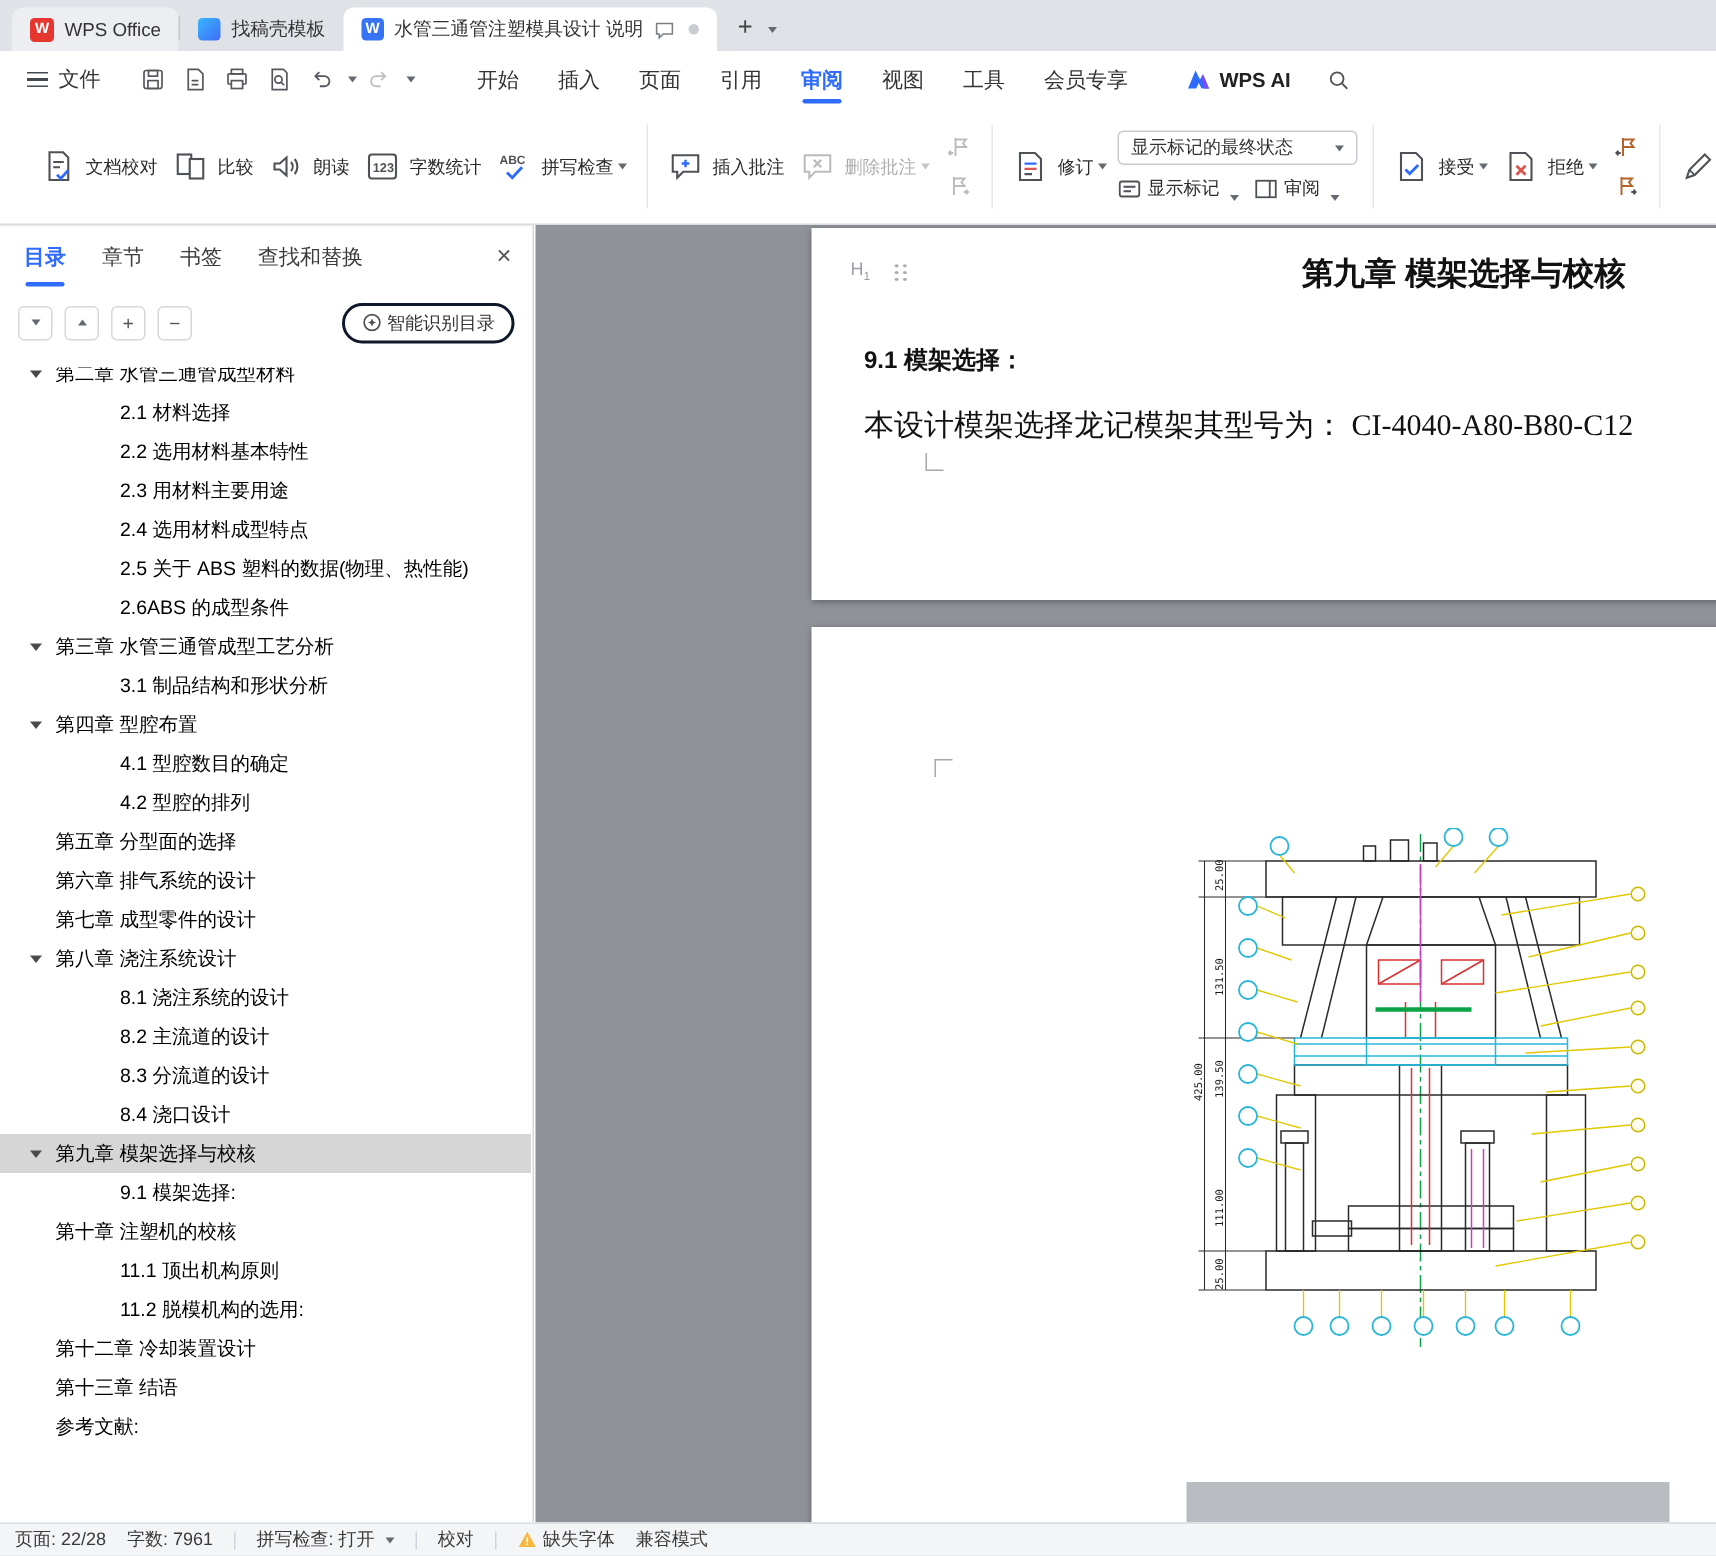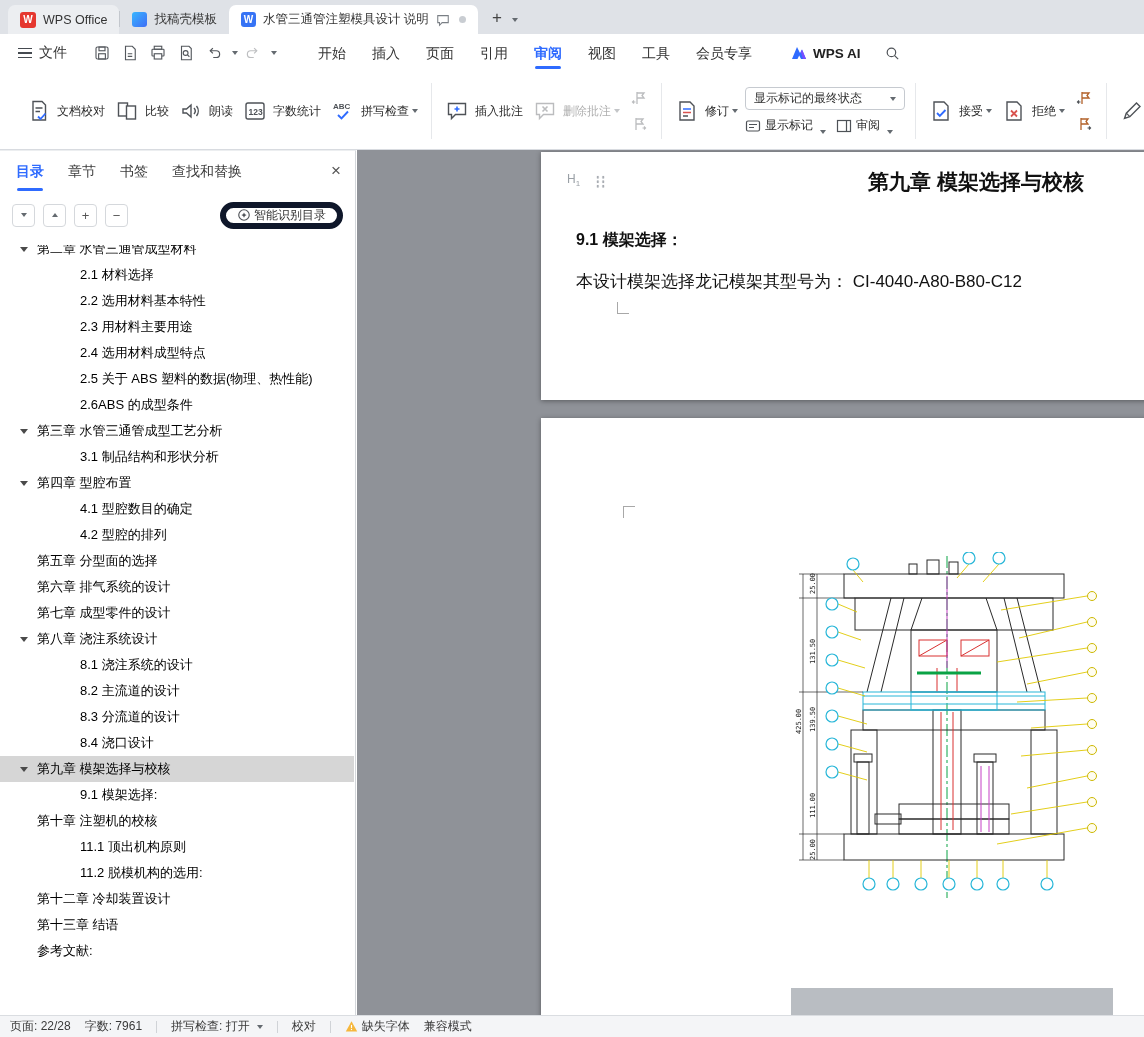--- a/index.html
+++ b/index.html
@@ -69,21 +69,21 @@
   border-right:1px solid #d4d7db;border-top:1px solid #eceef0}
 .side-tabs{height:42px;display:flex;align-items:center;gap:24px;padding:0 16px;font-size:14px;color:#3c3c3c;position:relative}
 .side-tab{position:relative;white-space:nowrap}
 .side-tab.active{color:#2f6bff;font-weight:bold}
 .side-tab.active::after{content:"";position:absolute;left:50%;transform:translateX(-50%);bottom:-10px;
   width:26px;height:3px;background:#2f6bff;border-radius:2px}
 .side-close{position:absolute;right:14px;top:10px;font-size:17px;color:#555;line-height:20px}
 .side-ctrl{height:44px;display:flex;align-items:center;gap:8px;padding:0 12px}
 .ctrl-btn{width:23px;height:23px;border:1px solid #d5d8dc;border-radius:4px;background:#fff;
   display:flex;align-items:center;justify-content:center;color:#555;font-size:13px;line-height:13px}
-.smart-btn{margin-left:auto;height:27px;border:6px solid #0f172a;border-radius:15px;display:flex;
+.smart-btn{margin-left:auto;height:27px;border:2px solid #0f172a;border-radius:15px;display:flex;
   align-items:center;gap:3px;padding:0 11px;font-size:12px;color:#333;background:#fff;white-space:nowrap}
 .toc{position:absolute;left:0;right:1px;top:94px;bottom:0;overflow:hidden}
 .toc-item{height:26px;line-height:26px;padding-left:37px;font-size:13px;color:#000000;
   position:relative;white-space:nowrap;overflow:hidden}
 .toc-item.lv2{padding-left:80px}
 .toc-item.tri::before{content:"";position:absolute;left:20px;top:11px;
   border:4px solid transparent;border-top:5px solid #4a4a4a}
 .toc-item.sel{background:#d6d6d6}
 .toc-item.cut{margin-top:-9px}
 
@@ -91,22 +91,22 @@
 .docarea{position:absolute;left:357px;top:150px;width:787px;height:865px;background:#8f9298;overflow:hidden}
 .page{position:absolute;left:184px;width:900px;background:#fff;box-shadow:0 1px 5px rgba(0,0,0,.38)}
 .page1{top:2px;height:248px}
 .page2{top:268px;height:600px}
 .hmark{position:absolute;left:26px;top:20px;font-size:12px;color:#9aa0a6}
 .hmark sub{font-size:8px}
 .grip{position:absolute;left:54px;top:23px;width:11px;height:13px;
   background-image:radial-gradient(#a9adb3 1.2px,transparent 1.4px);background-size:5.5px 4.5px}
 .p1-title{position:absolute;left:0;top:16px;width:870px;text-align:center;font-size:21px;font-weight:bold;color:#111}
 .p1-h2{position:absolute;left:35px;top:78px;font-size:16px;font-weight:bold;color:#111}
-.p1-body{position:absolute;left:35px;top:118px;font-size:17px;color:#111;white-space:nowrap;
-  font-family:Liberation Sans, sans-serif}
+.p1-body{position:absolute;left:35px;top:118px;font-size:20px;color:#111;white-space:nowrap;
+  font-family:Liberation Serif, serif}
 .cmark-bl{position:absolute;left:76px;top:150px;width:12px;height:12px;
   border-left:1px solid #a8a8a8;border-bottom:1px solid #a8a8a8}
 .cmark-tl{position:absolute;left:82px;top:88px;width:12px;height:12px;
   border-left:1px solid #a8a8a8;border-top:1px solid #a8a8a8}
 .cad-wrap{position:absolute;left:250px;top:134px}
 .gray-block{position:absolute;left:250px;top:570px;width:322px;height:32px;background:#b9bdc2}
 
 
 .statusbar{position:absolute;left:0;top:1015px;width:1144px;height:22px;background:#f4f5f7;
   border-top:1px solid #dadde1;display:flex;align-items:center;gap:14px;padding:0 10px;

